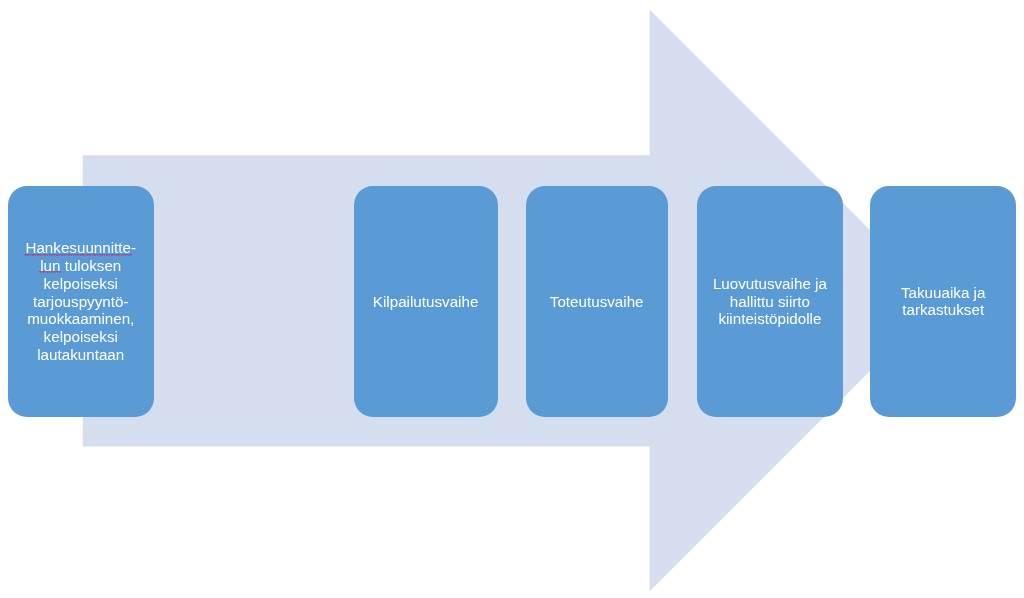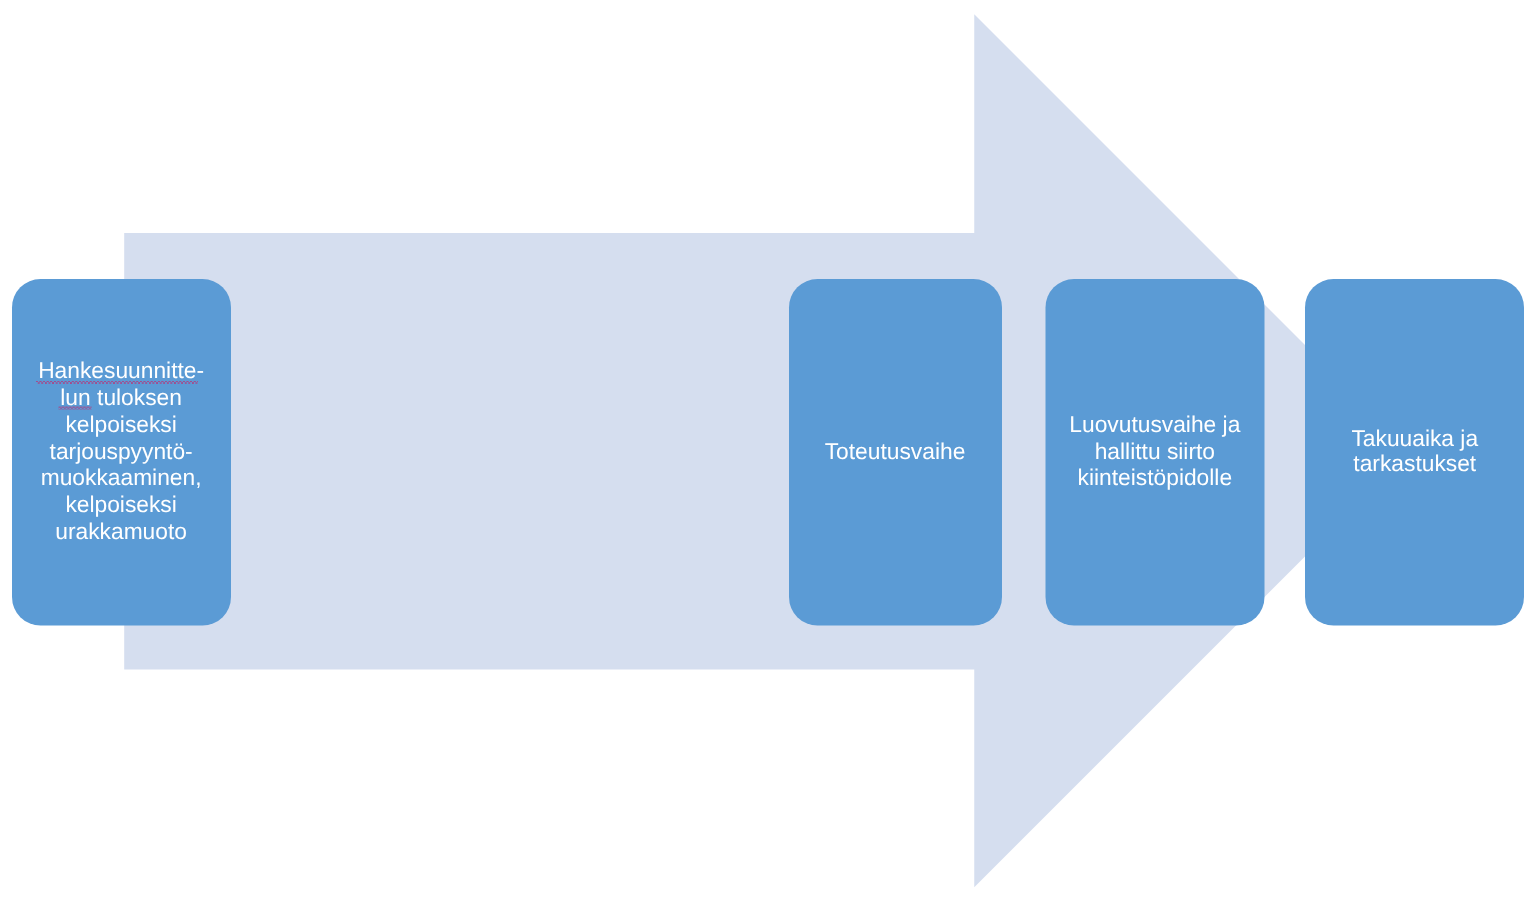--- a/index.html
+++ b/index.html
@@ -29,21 +29,24 @@
 </head>
 <body>
 
 <div id="canvas">
 
   <svg id="arrow-svg" viewBox="0 0 1024 598" preserveAspectRatio="none" aria-hidden="true">
     <polygon fill="#D5DEEF" points="82.8,155.3 649.5,155.3 649.5,9.5 940.5,300.5 649.5,591.5 649.5,446.4 82.8,446.4"></polygon>
   </svg>
 
   <div class="stage s1">
-    <div class="stage-label"><span><span class="sq">Hankesuunnitte</span><span>-</span></span><br><span><span class="sq">lun</span><span> tuloksen</span></span><br><span><span>kelpoiseksi</span></span><br><span><span>tarjouspyyntö-</span></span><br><span><span>muokkaaminen,</span></span><br><span><span>kelpoiseksi</span></span><br><span><span>urakkamuoto</span></span></div>
+    <div class="stage-label"><span><span class="sq">Hankesuunnitte</span><span>-</span></span><br><span><span class="sq">lun</span><span> tuloksen</span></span><br><span><span>kelpoiseksi</span></span><br><span><span>tarjouspyyntö-</span></span><br><span><span>muokkaaminen,</span></span><br><span><span>kelpoiseksi</span></span><br><span><span>lautakuntaan</span></span></div>
+  </div>
+  <div class="stage s3">
+    <div class="stage-label"><span><span>Kilpailutusvaihe</span></span></div>
   </div>
   <div class="stage s4">
     <div class="stage-label"><span><span>Toteutusvaihe</span></span></div>
   </div>
   <div class="stage s6">
     <div class="stage-label"><span><span>Takuuaika ja</span></span><br><span><span>tarkastukset</span></span></div>
   </div>
   <div class="stage s5">
     <div class="stage-label"><span><span>Luovutusvaihe ja</span></span><br><span><span>hallittu siirto</span></span><br><span><span>kiinteistöpidolle</span></span></div>
   </div>

